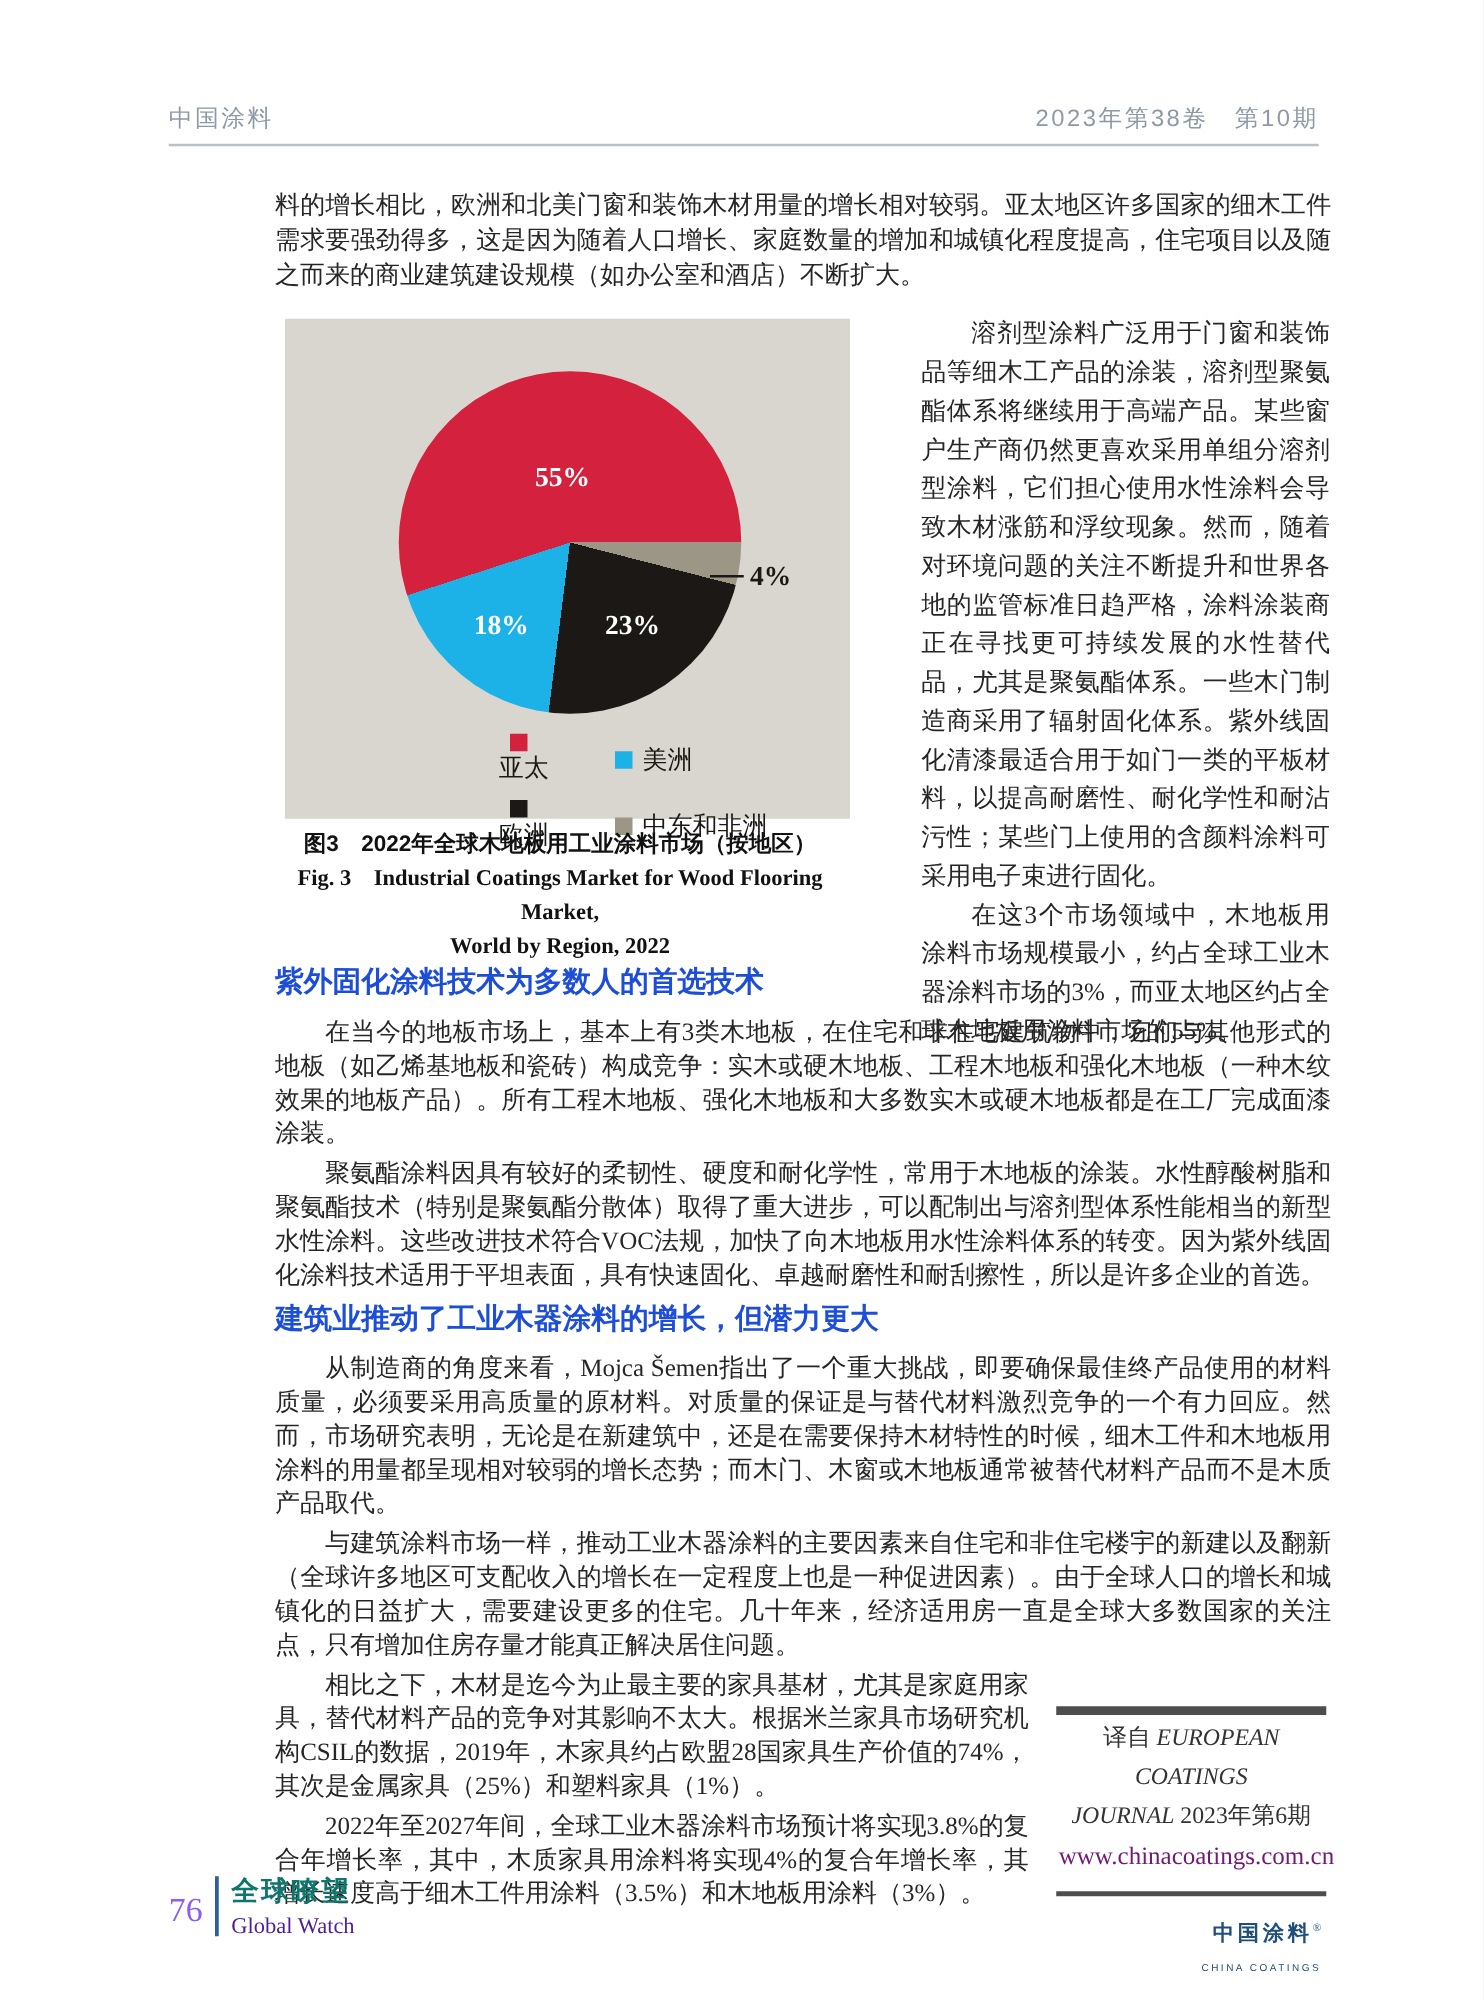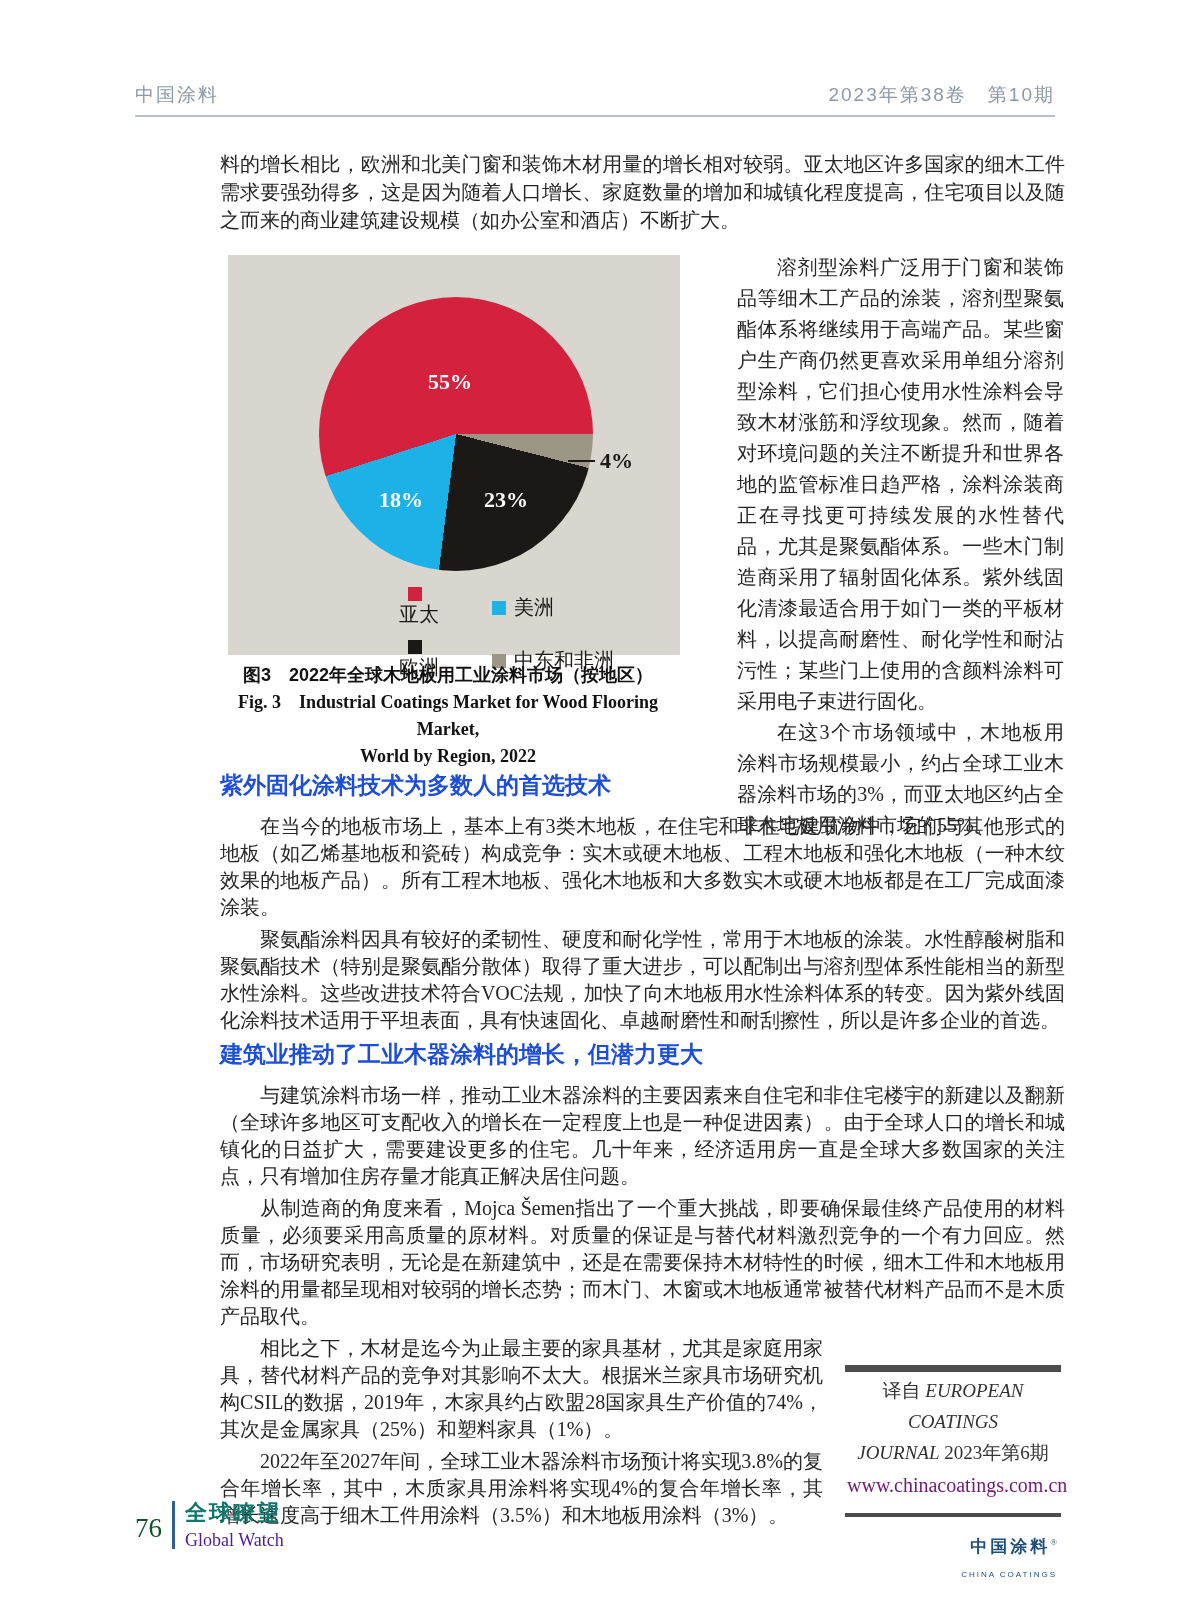--- a/index.html
+++ b/index.html
@@ -105,21 +105,21 @@
   .logo-en {
     font-family:"Liberation Sans", sans-serif; font-size:8px;
     color:#1f4e79; letter-spacing:2px; margin-top:1px;
   }
   
   .page-footer {
     position:absolute; left:135px; top:1498px;
     display:flex; align-items:center;
   }
   .footer-page-num {
-    font-family:"Liberation Serif", serif; font-size:27px; color:#14532d;
+    font-family:"Liberation Serif", serif; font-size:27px; color:#8b5cf6;
     margin-right:10px; padding-top:8px;
   }
   .footer-bar { width:3px; height:48px; background:#2e5f96; margin-right:10px; }
   .footer-col { display:flex; flex-direction:column; }
   .footer-zh {
     font-family:"Liberation Sans", sans-serif; font-weight:bold;
     font-size:22px; color:#0f766e; letter-spacing:2px;
   }
   .footer-en {
     font-family:"Liberation Serif", serif; font-size:18px; color:#4c1d95;
@@ -180,22 +180,22 @@
     <p>溶剂型涂料广泛用于门窗和装饰品等细木工产品的涂装，溶剂型聚氨酯体系将继续用于高端产品。某些窗户生产商仍然更喜欢采用单组分溶剂型涂料，它们担心使用水性涂料会导致木材涨筋和浮纹现象。然而，随着对环境问题的关注不断提升和世界各地的监管标准日趋严格，涂料涂装商正在寻找更可持续发展的水性替代品，尤其是聚氨酯体系。一些木门制造商采用了辐射固化体系。紫外线固化清漆最适合用于如门一类的平板材料，以提高耐磨性、耐化学性和耐沾污性；某些门上使用的含颜料涂料可采用电子束进行固化。</p>
     <p>在这3个市场领域中，木地板用涂料市场规模最小，约占全球工业木器涂料市场的3%，而亚太地区约占全球木地板用涂料市场的55%。</p>
   </div>
 
   <div class="sections">
     <h2 class="section-heading">紫外固化涂料技术为多数人的首选技术</h2>
     <p class="body-para">在当今的地板市场上，基本上有3类木地板，在住宅和非住宅建筑物中，它们与其他形式的地板（如乙烯基地板和瓷砖）构成竞争：实木或硬木地板、工程木地板和强化木地板（一种木纹效果的地板产品）。所有工程木地板、强化木地板和大多数实木或硬木地板都是在工厂完成面漆涂装。</p>
     <p class="body-para">聚氨酯涂料因具有较好的柔韧性、硬度和耐化学性，常用于木地板的涂装。水性醇酸树脂和聚氨酯技术（特别是聚氨酯分散体）取得了重大进步，可以配制出与溶剂型体系性能相当的新型水性涂料。这些改进技术符合VOC法规，加快了向木地板用水性涂料体系的转变。因为紫外线固化涂料技术适用于平坦表面，具有快速固化、卓越耐磨性和耐刮擦性，所以是许多企业的首选。</p>
 
     <h2 class="section-heading second">建筑业推动了工业木器涂料的增长，但潜力更大</h2>
+    <p class="body-para">从制造商的角度来看，Mojca Šemen指出了一个重大挑战，即要确保最佳终产品使用的材料质量，必须要采用高质量的原材料。对质量的保证是与替代材料激烈竞争的一个有力回应。然而，市场研究表明，无论是在新建筑中，还是在需要保持木材特性的时候，细木工件和木地板用涂料的用量都呈现相对较弱的增长态势；而木门、木窗或木地板通常被替代材料产品而不是木质产品取代。</p>
     <p class="body-para">与建筑涂料市场一样，推动工业木器涂料的主要因素来自住宅和非住宅楼宇的新建以及翻新（全球许多地区可支配收入的增长在一定程度上也是一种促进因素）。由于全球人口的增长和城镇化的日益扩大，需要建设更多的住宅。几十年来，经济适用房一直是全球大多数国家的关注点，只有增加住房存量才能真正解决居住问题。</p>
-    <p class="body-para">从制造商的角度来看，Mojca Šemen指出了一个重大挑战，即要确保最佳终产品使用的材料质量，必须要采用高质量的原材料。对质量的保证是与替代材料激烈竞争的一个有力回应。然而，市场研究表明，无论是在新建筑中，还是在需要保持木材特性的时候，细木工件和木地板用涂料的用量都呈现相对较弱的增长态势；而木门、木窗或木地板通常被替代材料产品而不是木质产品取代。</p>
 
     <div class="wrap-block">
       <div class="float-box">
         <div class="attribution">
           <div>
             <span>译自</span>
             <span class="it">EUROPEAN COATINGS</span>
           </div>
           <div>
             <span class="it">JOURNAL</span>

